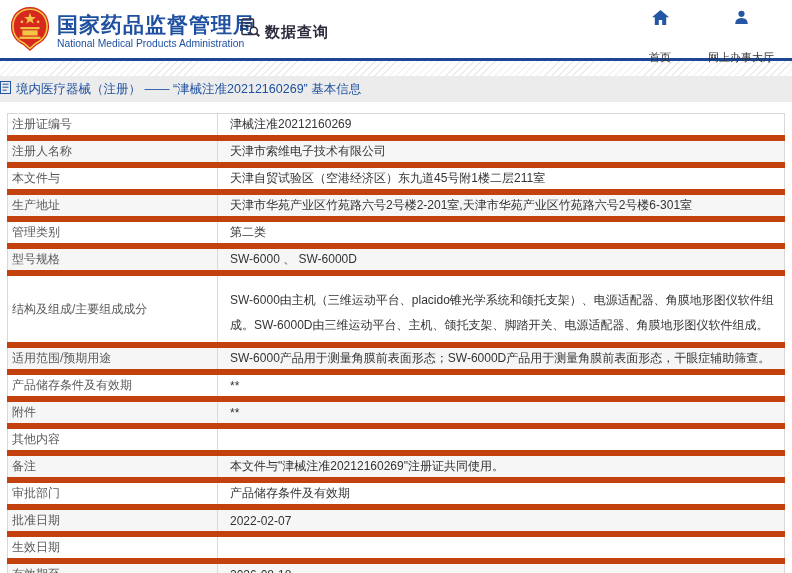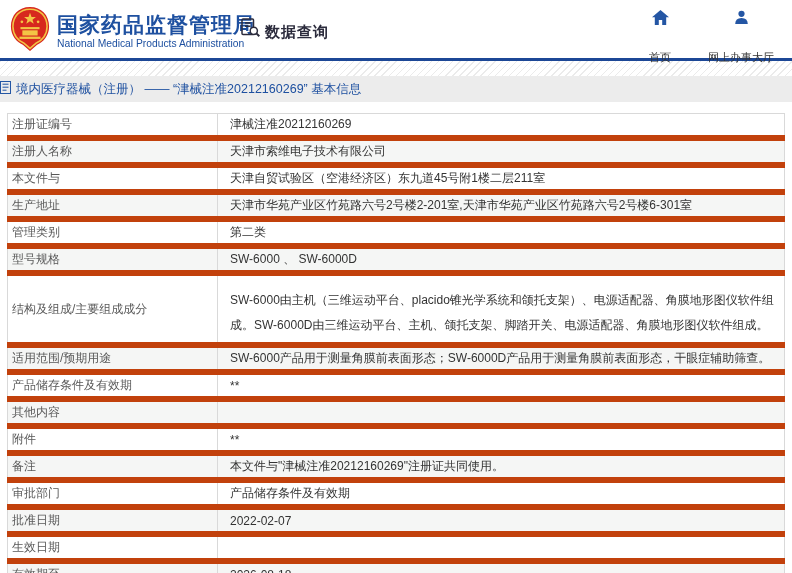--- a/index.html
+++ b/index.html
@@ -145,26 +145,26 @@
     </tr>
     <tr>
       <td class="lbl-cell">适用范围/预期用途</td>
       <td class="val-cell">SW-6000产品用于测量角膜前表面形态；SW-6000D产品用于测量角膜前表面形态，干眼症辅助筛查。</td>
     </tr>
     <tr>
       <td class="lbl-cell">产品储存条件及有效期</td>
       <td class="val-cell">**</td>
     </tr>
     <tr>
+      <td class="lbl-cell">附件</td>
+      <td class="val-cell">**</td>
+    </tr>
+    <tr>
       <td class="lbl-cell">其他内容</td>
       <td class="val-cell"></td>
-    </tr>
-    <tr>
-      <td class="lbl-cell">附件</td>
-      <td class="val-cell">**</td>
     </tr>
     <tr>
       <td class="lbl-cell">备注</td>
       <td class="val-cell">本文件与"津械注准20212160269"注册证共同使用。</td>
     </tr>
     <tr>
       <td class="lbl-cell">审批部门</td>
       <td class="val-cell">产品储存条件及有效期</td>
     </tr>
     <tr>

